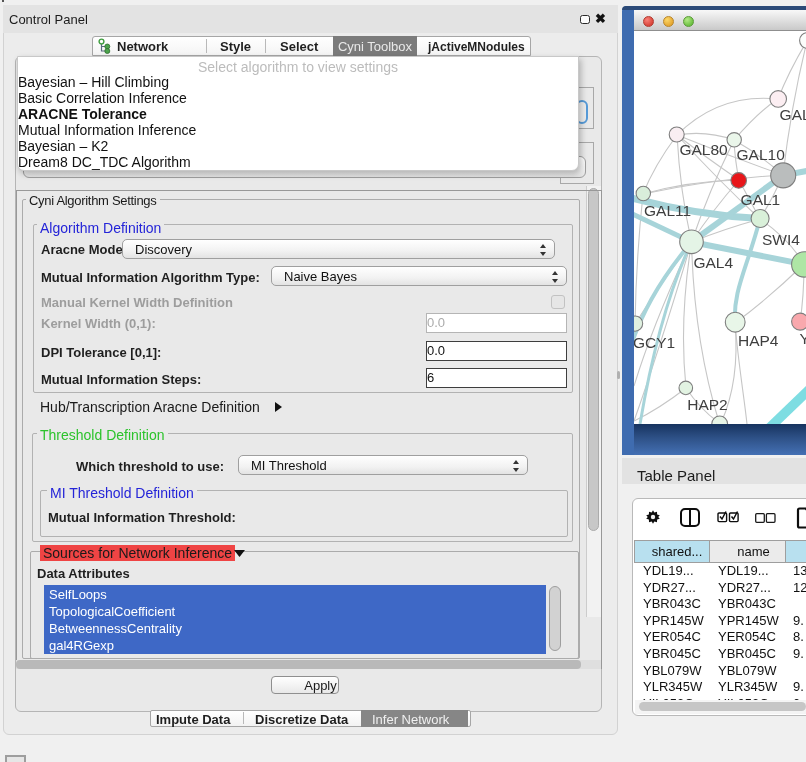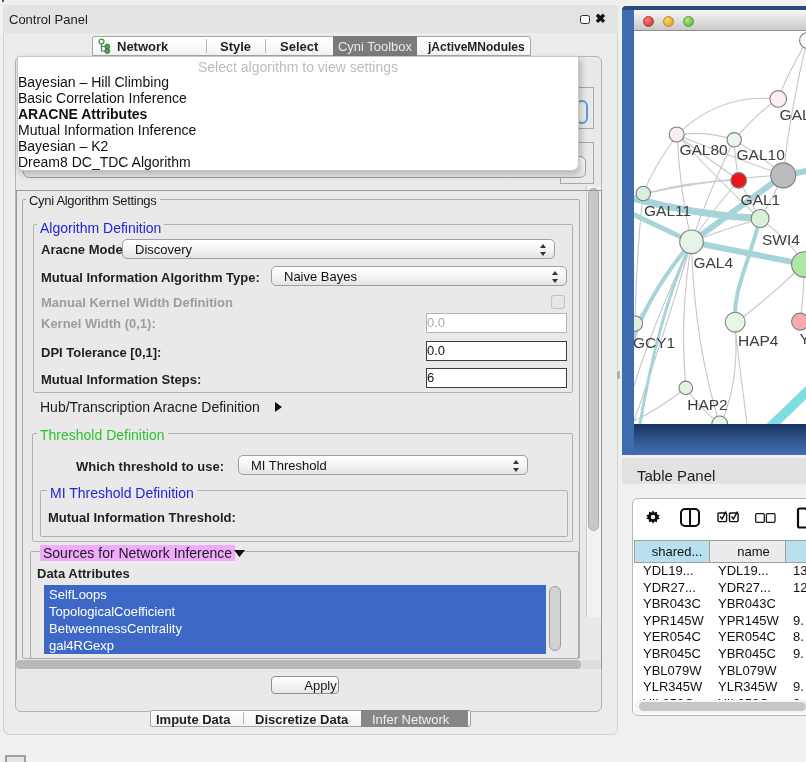--- a/index.html
+++ b/index.html
@@ -99,21 +99,21 @@
     <svg class="spin" viewBox="0 0 8 14">
         <path d="M4 1 L7 5 L1 5 Z" fill="#333"></path>
         <path d="M4 13 L7 9 L1 9 Z" fill="#333"></path>
       </svg>
   </div>
   <div class="abs" style="left:40px; top:490px; width:528px; height:47px; border:1px solid #b2b2b2; border-radius:2px;"></div>
   <div class="grouptitle" style="left:47px; top:485px; color:#2424d8;">MI Threshold Definition</div>
   <div class="abs lbl" style="left:48px; top:510px;">Mutual Information Threshold:</div>
 
   <div class="abs" style="left:30px; top:551px; width:549px; height:108px; border:1px solid #ababab; border-radius:2px;"></div>
-  <div class="grouptitle" style="left:40px; top:545px; color:#1a1a1a; background:#f0abfc;">Sources for Network Inference</div>
+  <div class="grouptitle" style="left:40px; top:545px; color:#1a1a1a; background:#ef4444;">Sources for Network Inference</div>
   <svg class="abs" style="left:233px; top:549px;" width="13" height="10" viewBox="0 0 13 10">
       <path d="M1 1 L12 1 L6.5 8 Z" fill="#111"></path>
     </svg>
   <div class="abs lbl" style="left:37px; top:566px;">Data Attributes</div>
   <div class="abs" style="left:44px; top:585px; width:502px; height:69px; background:#3e68c6;"></div>
   <div class="abs" style="left:49px; top:587px; font-size:13px; color:#fff;">SelfLoops</div>
   <div class="abs" style="left:49px; top:604px; font-size:13px; color:#fff;">TopologicalCoefficient</div>
   <div class="abs" style="left:49px; top:621px; font-size:13px; color:#fff;">BetweennessCentrality</div>
   <div class="abs" style="left:49px; top:638px; font-size:13px; color:#fff;">gal4RGexp</div>
   <div class="abs" style="left:549px; top:586px; width:12px; height:65px; background:#d2d2d2; border:1px solid #9e9e9e; border-radius:6px;"></div>
@@ -130,21 +130,21 @@
   <div class="abs" style="left:361px; top:710px; width:107px; height:17px; background:#868686;"></div>
   <div class="abs lbl" style="left:372px; top:712px; color:#f0f0f0; font-weight:normal;">Infer Network</div>
 
   <div class="abs" style="left:5px; top:755px; width:21px; height:12px; border:2px solid #9e9e9e; background:#e6e6e6;"></div>
 
   <div class="abs" style="left:17px; top:56px; width:562px; height:115px; background:#fff; border:1px solid #c8c8c8; border-radius:0 0 7px 7px; box-shadow:2px 3px 6px rgba(0,0,0,0.25);"></div>
   <div class="abs" style="left:17px; top:59px; width:562px; text-align:center; font-size:14px; color:#bcbcbc;">Select algorithm to view settings</div>
   <div class="abs" style="left:18px; top:74px; font-size:14px; color:#111; line-height:16px;">
     Bayesian – Hill Climbing<br>
     Basic Correlation Inference<br>
-    <b>ARACNE Attributes</b><br>
+    <b>ARACNE Tolerance</b><br>
     Mutual Information Inference<br>
     Bayesian – K2<br>
     Dream8 DC_TDC Algorithm
   </div>
 
   <div class="abs" style="left:622px; top:6px; width:184px; height:449px; background:#3f6cb0; border-radius:5px 0 0 0;"></div>
   <div class="abs" style="left:622px; top:6px; width:184px; height:4px; background:#2b4a78; border-radius:5px 0 0 0;"></div>
 
   <div class="abs" style="left:634px; top:10px; width:172px; height:21px; background:linear-gradient(#f8f8f8,#c9c9c9); border-bottom:1px solid #8f8f8f;"></div>
   <div class="abs" style="left:643px; top:16px; width:11px; height:11px; border-radius:50%; background:radial-gradient(circle at 35% 30%, #f98078, #d9453a 70%); border:1px solid #b03a30;"></div>

